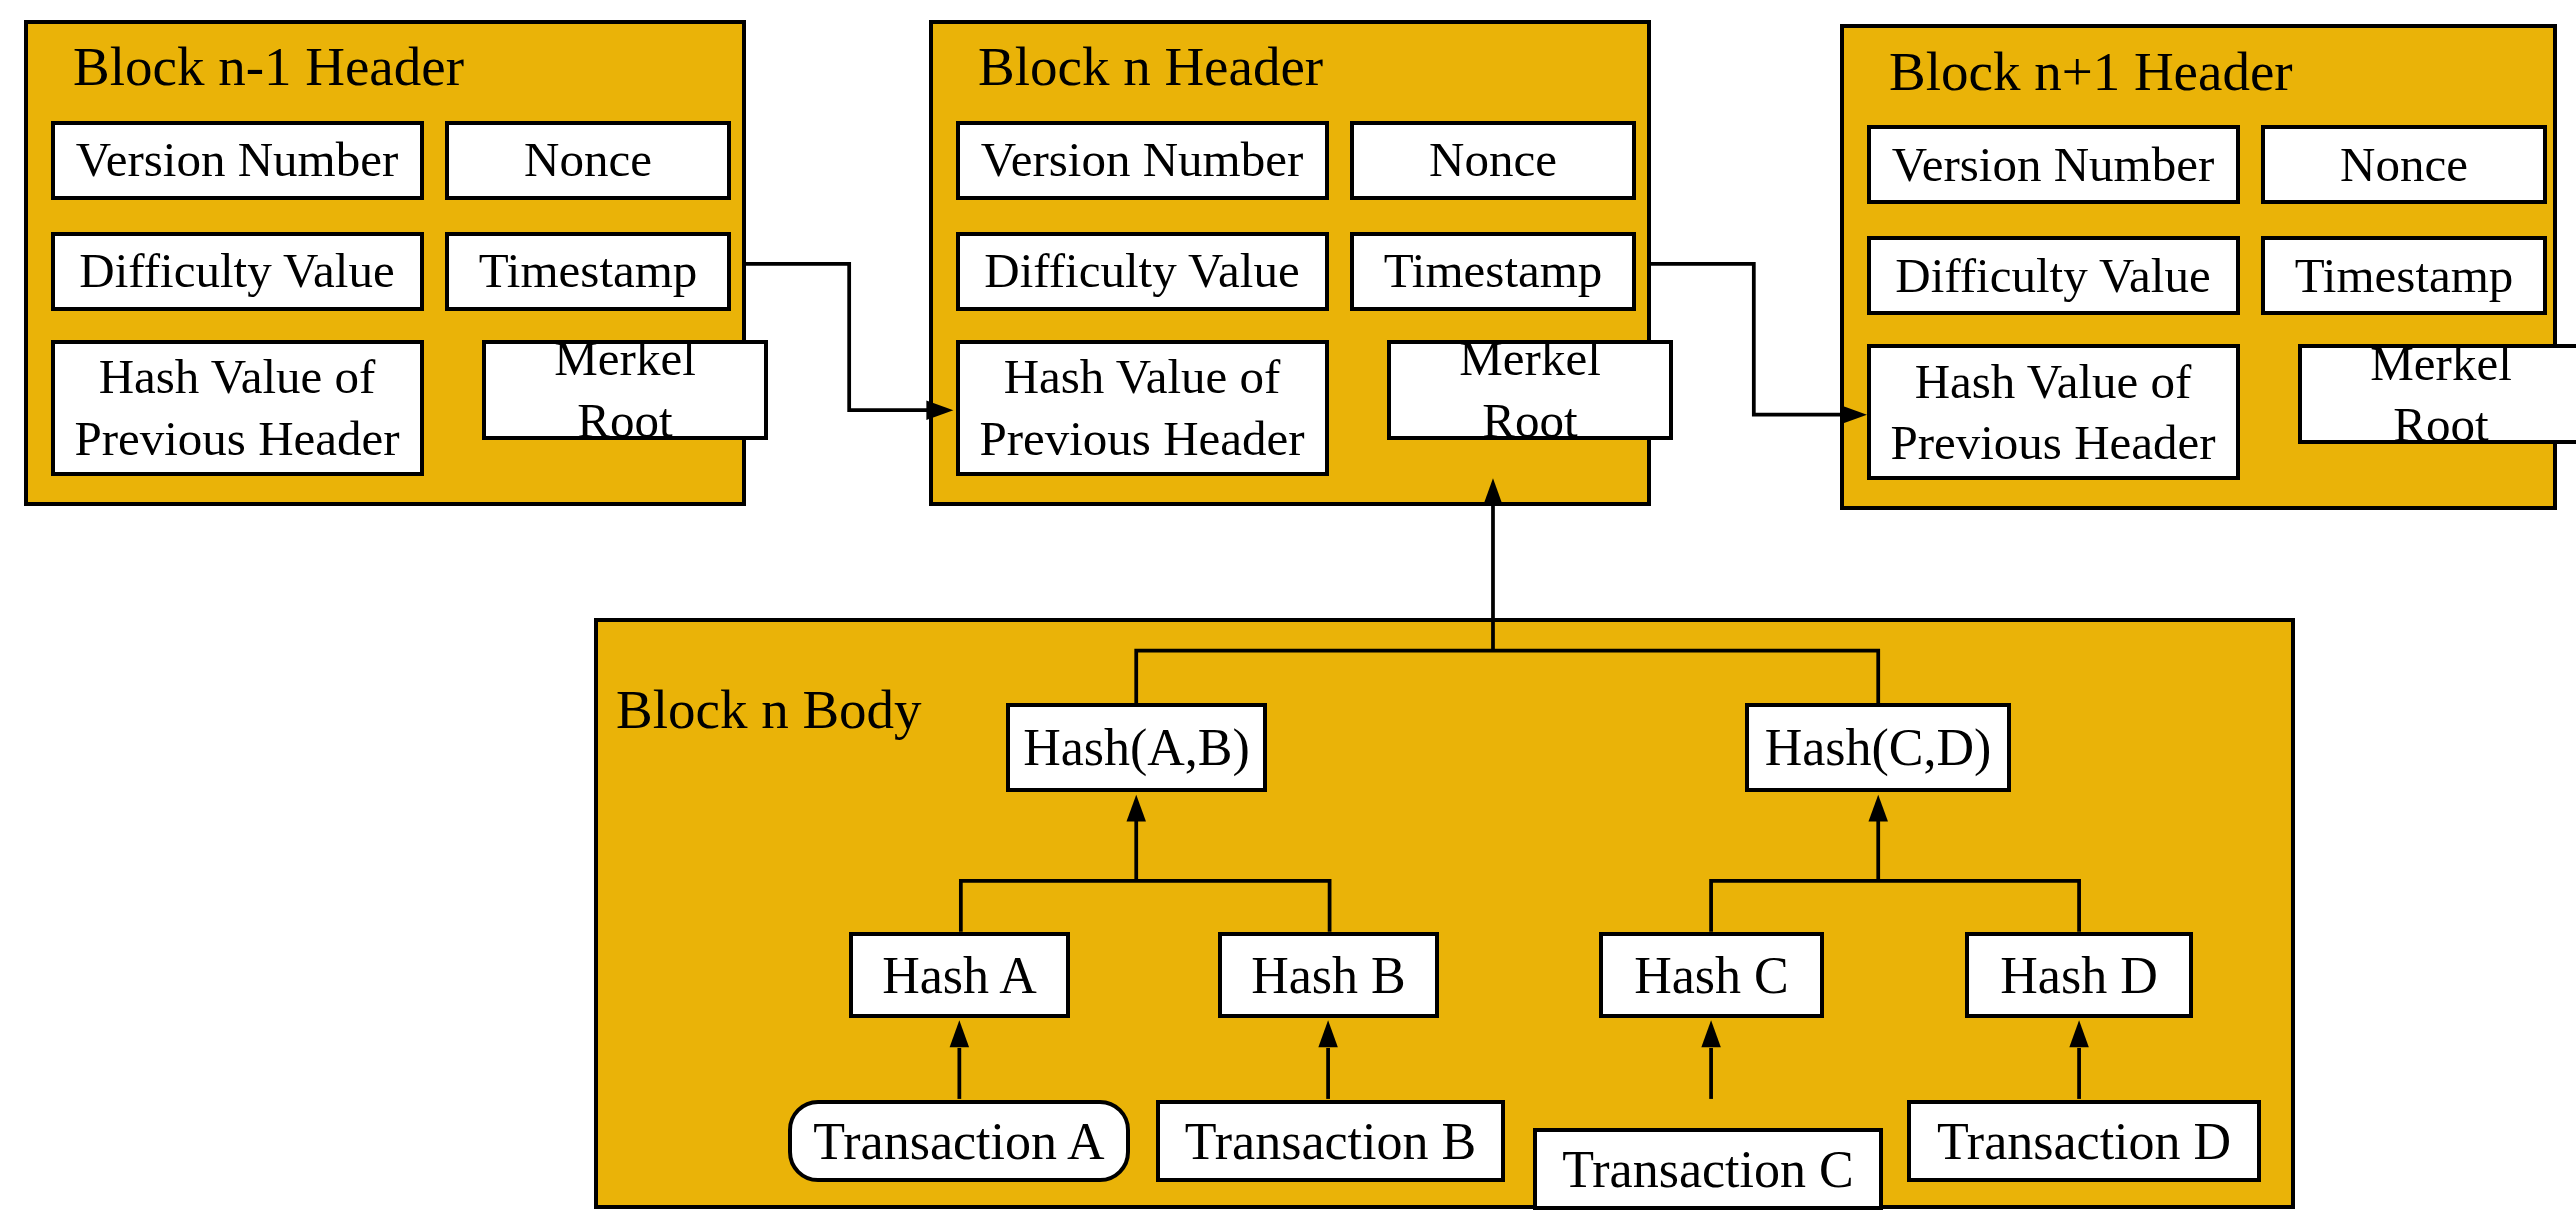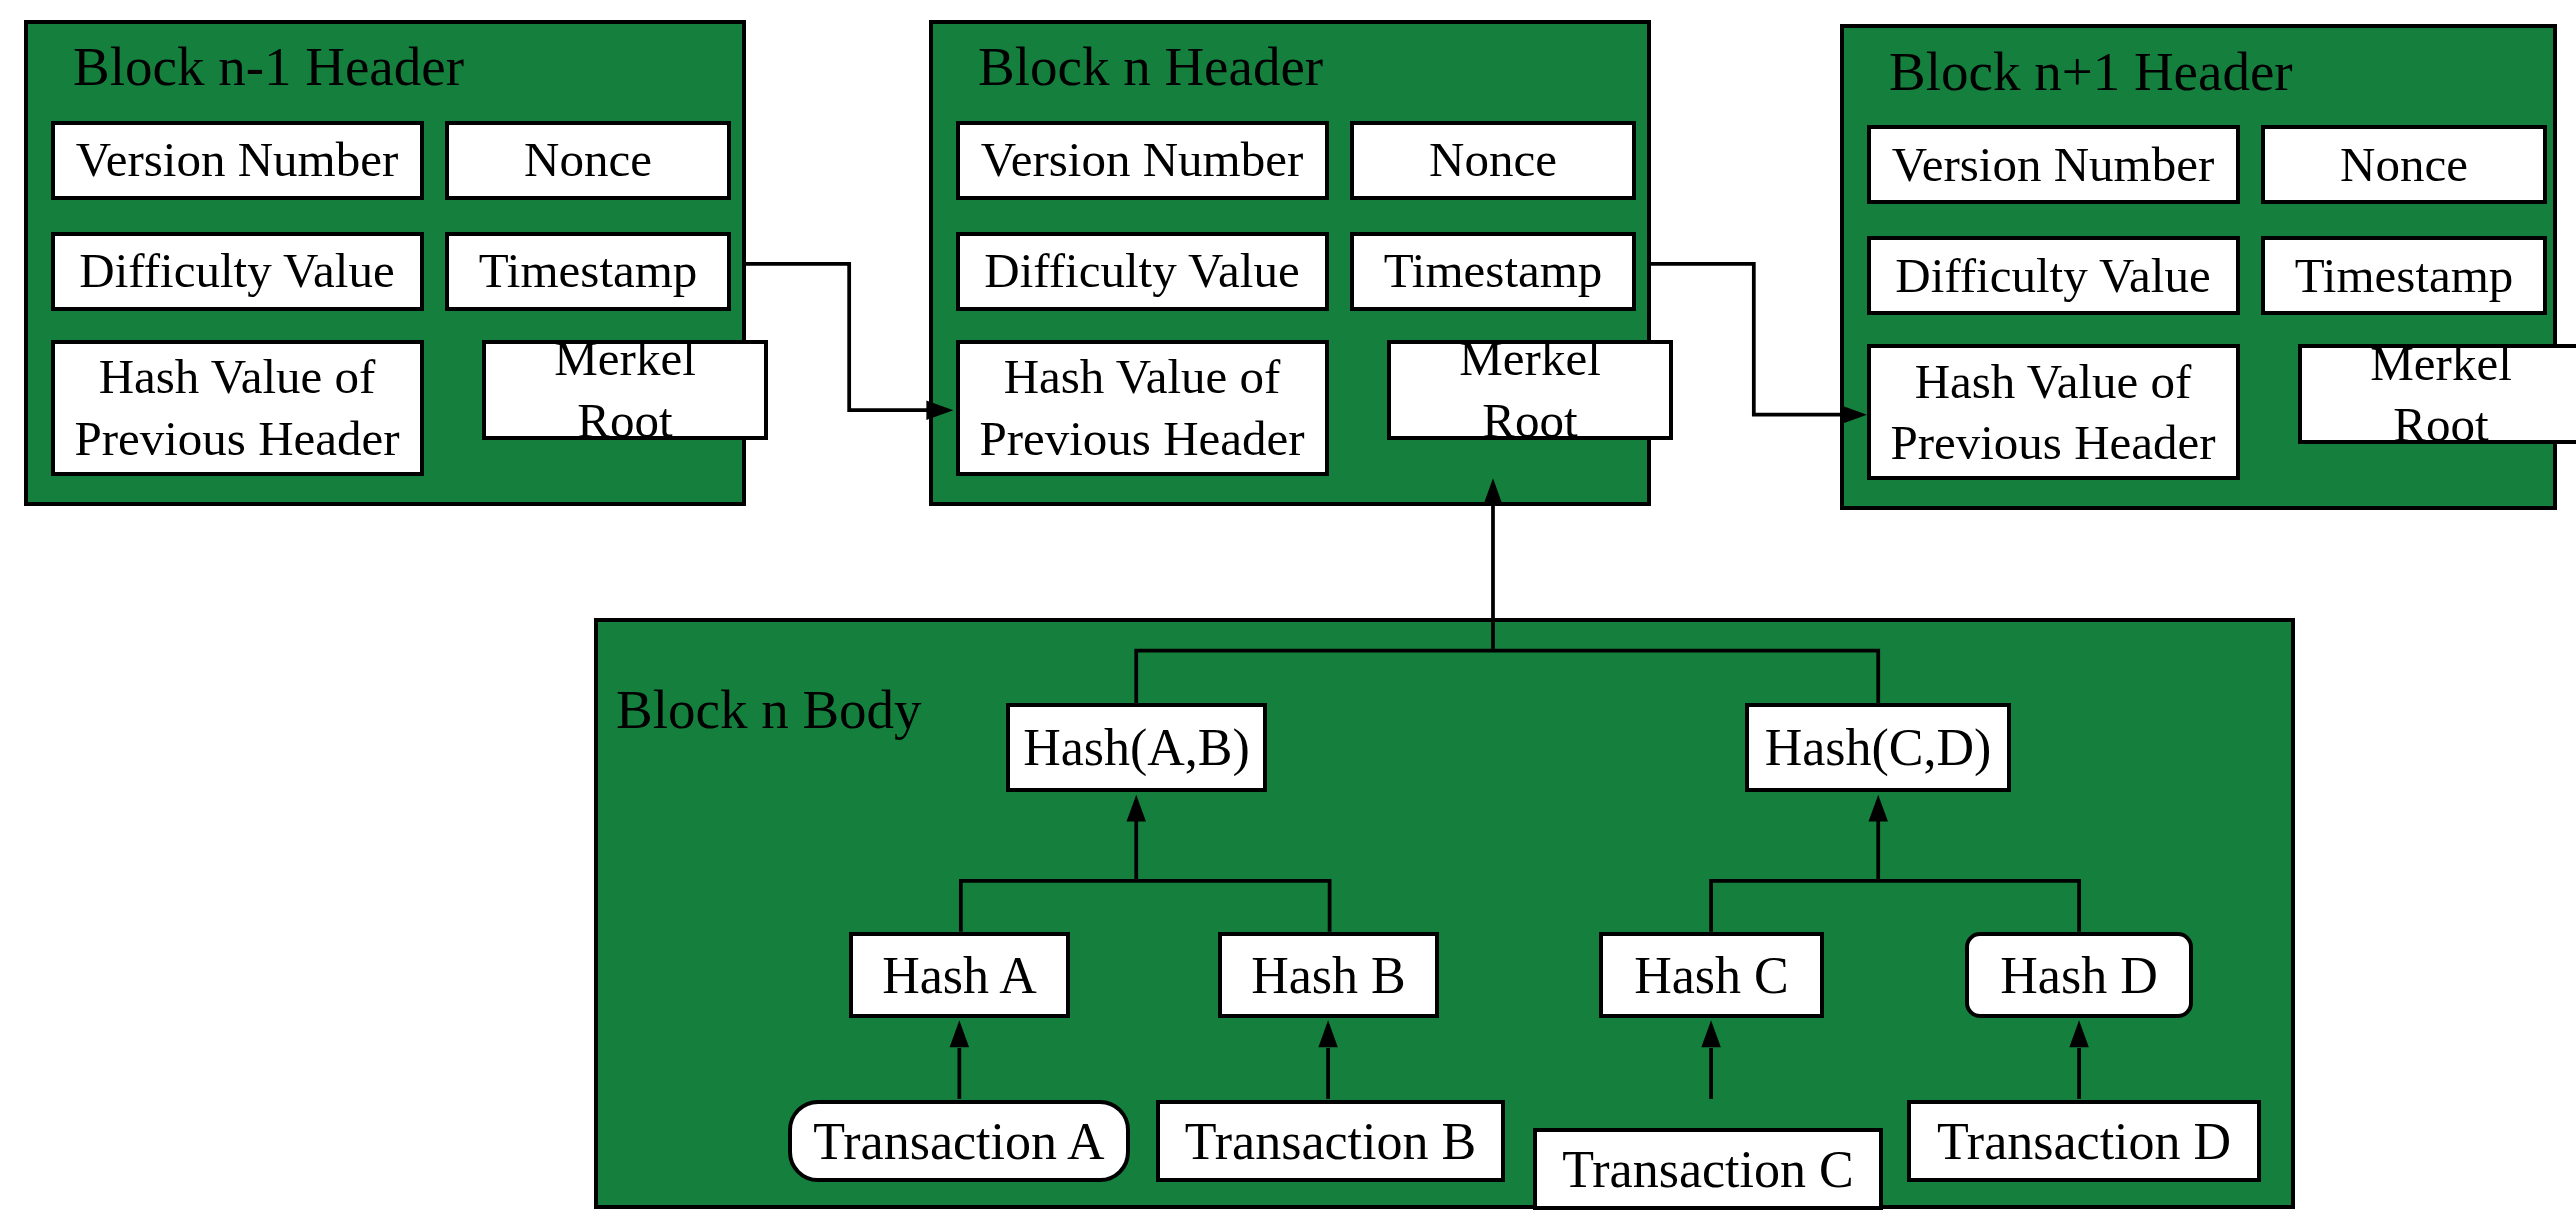--- a/index.html
+++ b/index.html
@@ -1,20 +1,20 @@
 <!DOCTYPE html>
 <html style="font-size:12px"><head>
 <meta charset="utf-8">
 <style>
   html,body{margin:0;padding:0;background:#ffffff;}
   #canvas{
     position:relative;width:2576px;height:1222px;background:#ffffff;
     font-family:"Liberation Serif", serif;color:#000;overflow:hidden;
   }
-  .outline{position:absolute;box-sizing:border-box;border:4.5px solid #000;background:#15803d;}
+  .outline{position:absolute;box-sizing:border-box;border:4.5px solid #000;background:#eab308;}
   .hdr-title{
     position:absolute;left:45px;top:10.5px;font-size:55px;line-height:1.2;
     white-space:nowrap;color:#000;
   }
   .field{
     position:absolute;box-sizing:border-box;border:4.5px solid #000;background:#fff;
     display:flex;align-items:center;justify-content:center;text-align:center;
     font-size:49px;line-height:1.25;white-space:pre-line;
   }
   .f-version  {left:22.5px;top:97px;width:373px;height:79px;}
@@ -76,21 +76,21 @@
 
   <div class="outline" style="left:594px;top:618px;width:1701px;height:591px;">
     <div class="body-title">Block n Body</div>
 
     <div class="tree-box" style="left:408px;top:81px;width:261px;height:89px;">Hash(A,B)</div>
     <div class="tree-box" style="left:1147px;top:81px;width:266px;height:89px;">Hash(C,D)</div>
 
     <div class="tree-box" style="left:251px;top:310px;width:221px;height:86px;">Hash A</div>
     <div class="tree-box" style="left:620px;top:310px;width:221px;height:86px;">Hash B</div>
     <div class="tree-box" style="left:1001px;top:310px;width:225px;height:86px;">Hash C</div>
-    <div class="tree-box" style="left:1367px;top:310px;width:228px;height:86px;border-radius:15px;">Hash D</div>
+    <div class="tree-box" style="left:1367px;top:310px;width:228px;height:86px;">Hash D</div>
 
     <div class="tree-box" style="left:190px;top:478px;width:342px;height:82px;border-radius:30px;">Transaction A</div>
     <div class="tree-box" style="left:558px;top:478px;width:349px;height:82px;">Transaction B</div>
     <div class="tree-box" style="left:935px;top:478px;width:350px;height:82px;margin-top:28px;">Transaction C</div>
     <div class="tree-box" style="left:1309px;top:478px;width:354px;height:82px;">Transaction D</div>
   </div>
 
   <svg id="wires" viewBox="0 0 3437 1630">
 
     <polyline points="995,352 1133,352 1133,547 1250,547"></polyline>

